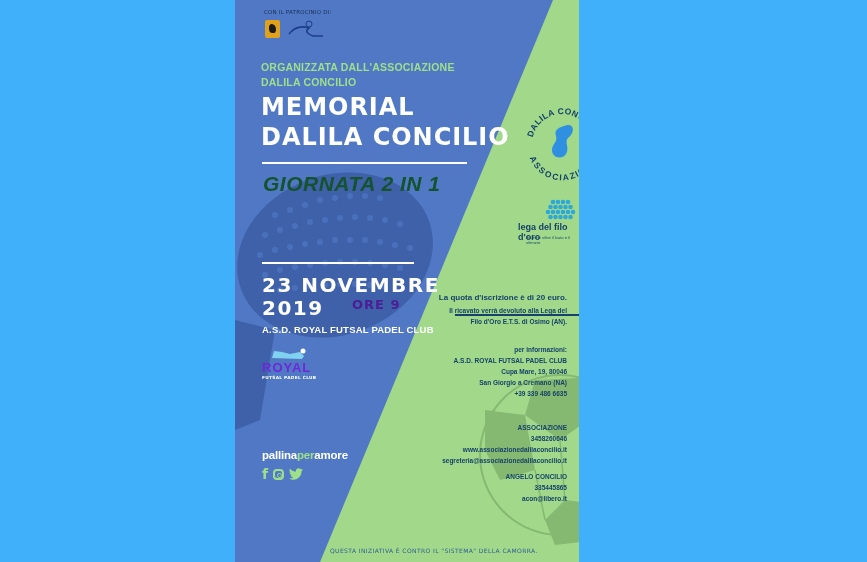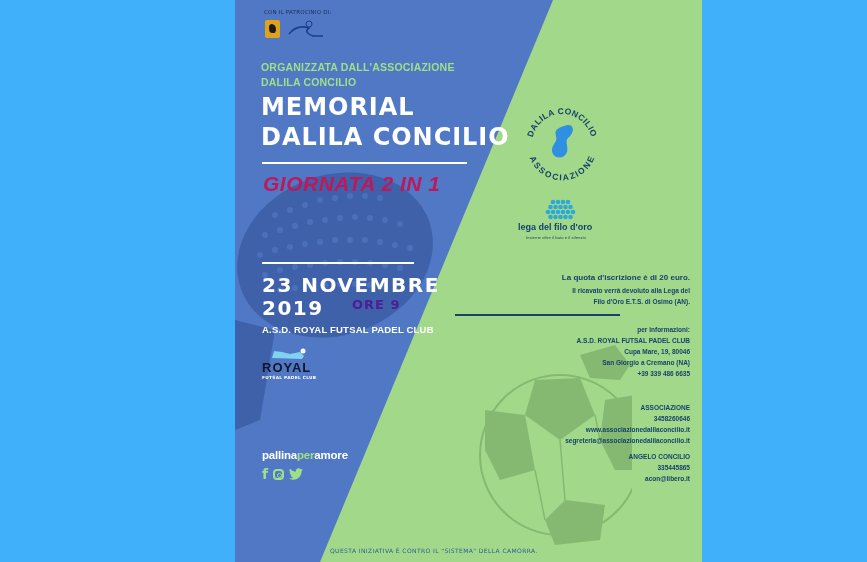--- a/index.html
+++ b/index.html
@@ -1,42 +1,42 @@
 <!DOCTYPE html>
 <html><head>
 <meta charset="utf-8">
 <style>
   html, body { margin:0; padding:0; }
   body { width:867px; height:562px; background:#40b0fb; position:relative; overflow:hidden; font-family:"DejaVu Sans", sans-serif; }
-  .poster { position:absolute; left:235px; top:0; width:467px; height:562px; background:#a1d88a; overflow:hidden; }
+  .poster { position:absolute; left:235px; top:0; width:344px; height:562px; background:#a1d88a; overflow:hidden; }
   .blue-panel { position:absolute; left:0; top:0; width:397px; height:562px; }
   .abs { position:absolute; }
   .patron-label { left:29px; top:9px; font-size:5.5px; color:#1a2e55; letter-spacing:0.2px; }
   .logo-horse { left:30px; top:20px; width:15px; height:18px; background:#e0a21a; border-radius:2px; }
   .logo-horse::after{ content:""; position:absolute; left:4px; top:4px; width:7px; height:9px; background:#1b1b1b; border-radius:40% 60% 40% 50%; }
   .logo-swirl { left:50px; top:18px; width:42px; height:22px; }
   .org-line { left:26px; font-size:10.5px; font-weight:bold; color:#9ee08a; font-family:"Liberation Sans", sans-serif; letter-spacing:0.2px; }
   .title { left:26px; font-family:"DejaVu Sans", sans-serif; font-weight:bold; color:#ffffff; font-size:25px; letter-spacing:1px; transform:scaleX(0.96); transform-origin:left; }
   .rule { background:#ffffff; height:2px; }
-  .giornata { left:28px; top:172px; color:#be185d; font-style:italic; font-weight:bold; font-size:21px; font-family:"Liberation Sans", sans-serif; letter-spacing:0.5px; }
+  .giornata { left:28px; top:172px; color:#14532d; font-style:italic; font-weight:bold; font-size:21px; font-family:"Liberation Sans", sans-serif; letter-spacing:0.5px; }
   .sports { left:27px; top:206px; color:#9ee08a; font-weight:bold; font-size:16px; font-family:"Liberation Sans", sans-serif; letter-spacing:1px; }
   .date1, .date2 { left:27px; color:#ffffff; font-weight:bold; font-size:20px; letter-spacing:1.5px; font-family:"DejaVu Sans", sans-serif; }
   .ore { left:117px; top:297px; color:#4c1d95; font-weight:bold; font-size:13px; letter-spacing:1px; }
   .club { left:27px; top:324px; color:#ffffff; font-weight:bold; font-size:9.5px; font-family:"Liberation Sans", sans-serif; letter-spacing:0.2px; }
   .royal-logo { left:25px; top:348px; width:60px; height:40px; }
-  .royal-word { position:absolute; left:2px; top:12px; color:#0f172a; font-weight:bold; font-size:13px; letter-spacing:1px; font-family:"Liberation Sans", sans-serif; }
+  .royal-word { position:absolute; left:2px; top:12px; color:#6d28d9; font-weight:bold; font-size:13px; letter-spacing:1px; font-family:"Liberation Sans", sans-serif; }
   .royal-sub { position:absolute; left:2px; top:27px; color:#ffffff; font-weight:bold; font-size:4.3px; letter-spacing:0.3px; }
   .pallina { left:27px; top:449px; color:#ffffff; font-weight:bold; font-size:11.5px; font-family:"Liberation Sans", sans-serif; letter-spacing:-0.2px;text-align:right; }
   .pallina .mid { color:#9ee08a; }
   .social { left:27px; top:467px; display:flex; gap:5px; align-items:center; }
   .social span { color:#9ee08a; font-weight:bold; font-size:14px; line-height:14px; }
   .ig { width:11px; height:11px; border:2px solid #9ee08a; border-radius:4px; position:relative; box-sizing:border-box; }
   .ig::after { content:""; position:absolute; left:2px; top:2px; width:3px; height:3px; border:1.5px solid #9ee08a; border-radius:50%; }
   .footer { left:95px; top:547px; color:#2f5e96; font-size:6px; letter-spacing:0.4px; }
-  .right-text { right:12px; text-align:right; color:#17426a; font-weight:bold; font-family:"Liberation Sans", sans-serif; }
+  .right-text { right:12px; text-align:right; color:#17426a; font-weight:bold; font-family:"Liberation Sans", sans-serif;margin-top:20px; }
   .assoc-logo { left:285px; top:100px; width:84px; height:84px; }
   .lega-dots { left:308px; top:199px; width:36px; height:24px; }
   .lega-name { left:283px; top:222px; color:#17426a; font-weight:bold; font-size:9px; font-family:"Liberation Sans", sans-serif; }
   .lega-tag { left:291px; top:235px; color:#17426a; font-size:3.8px; }
   .hr-right { left:220px; top:314px; width:165px; height:2px; background:#17426a; }
 </style>
 </head>
 <body>
 
 <div class="poster">

